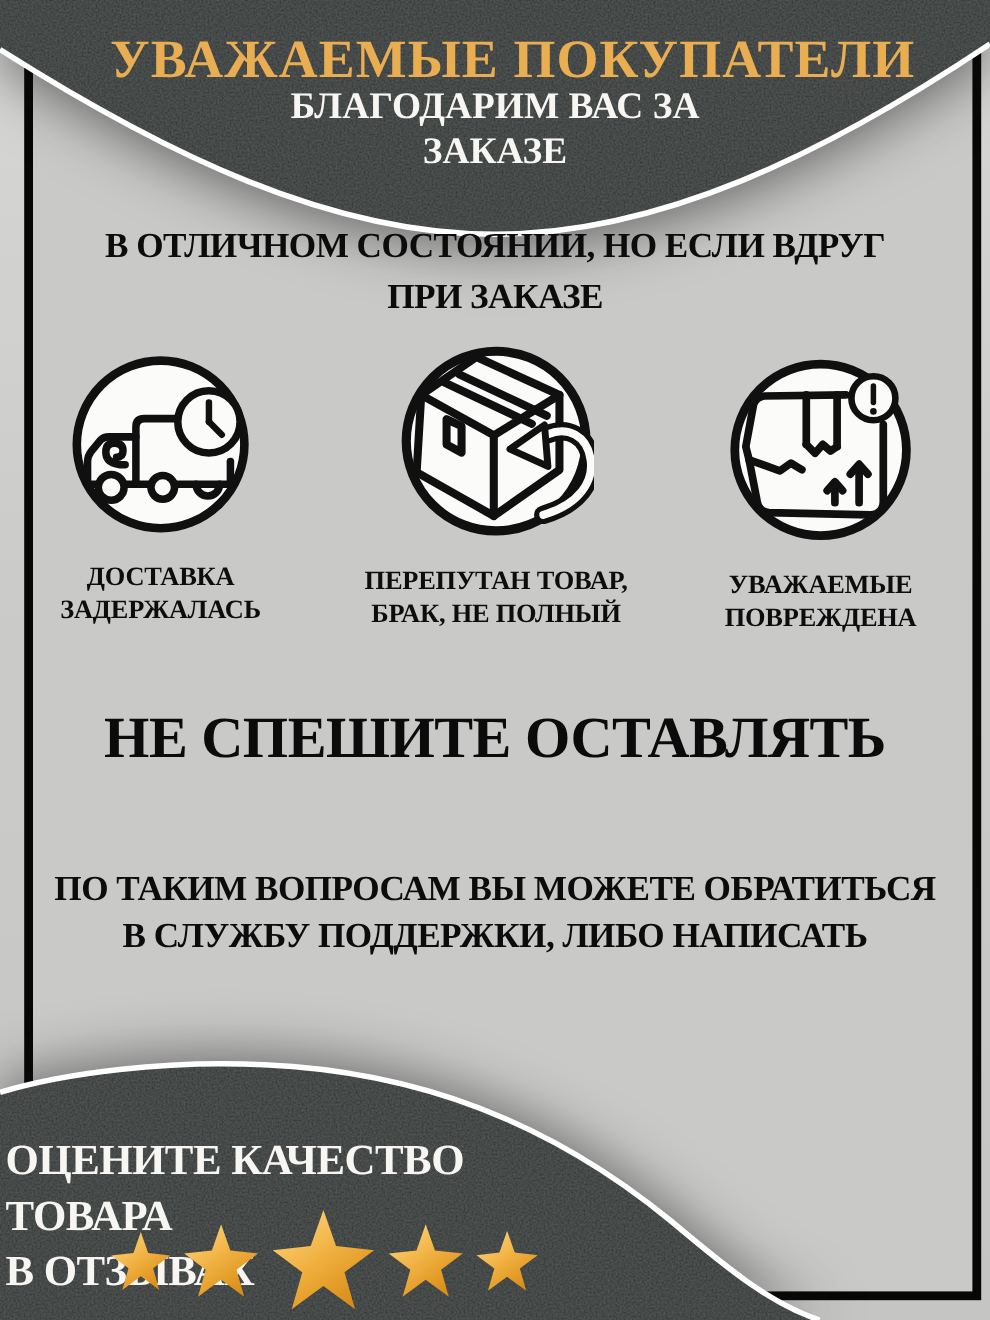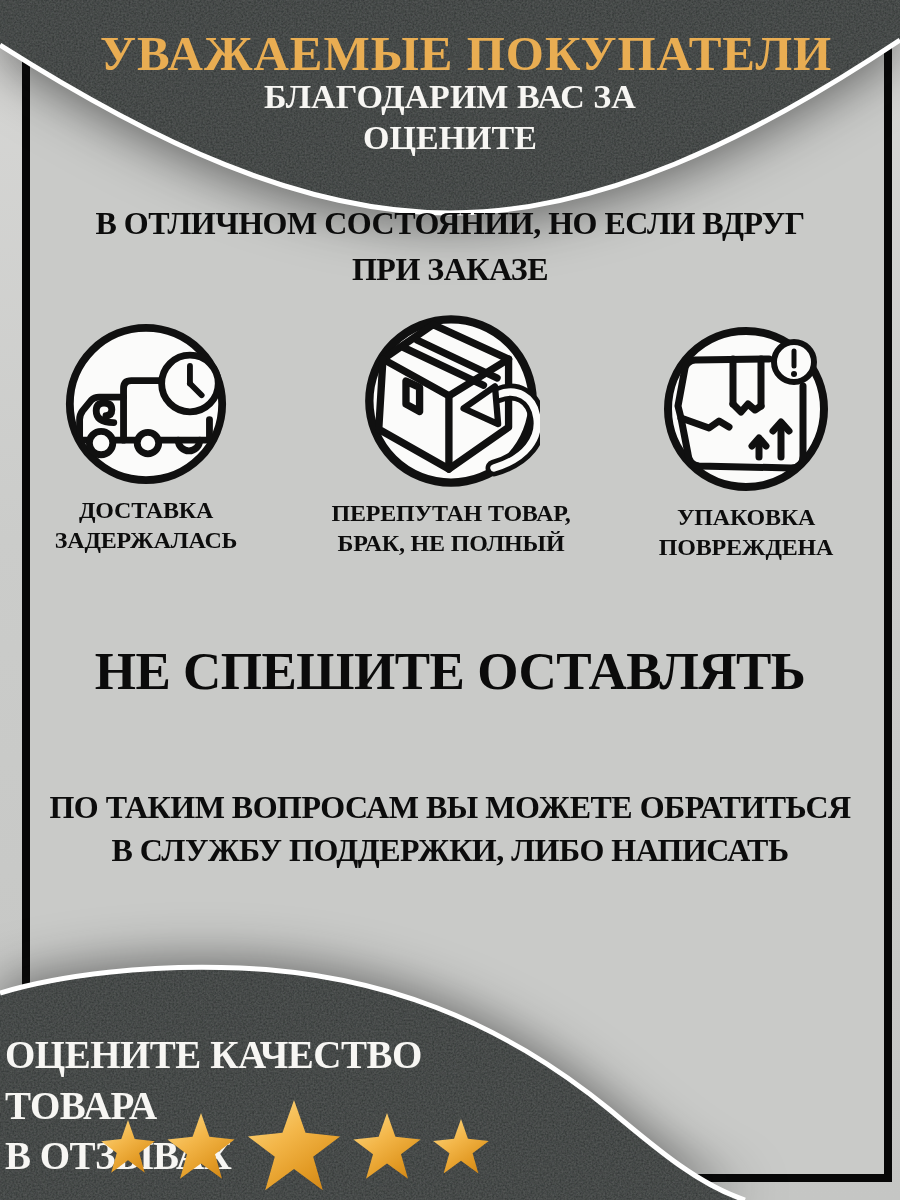--- a/index.html
+++ b/index.html
@@ -21,21 +21,21 @@
   .banner-sub{top:76px;font-size:34px;color:#f7f6f3;line-height:1.22;}
   .intro{top:200px;font-size:32px;color:#0c0c0c;line-height:1.45;letter-spacing:-0.5px;}
   .heading{top:642px;font-size:53px;color:#0b0b0b;line-height:1.13;letter-spacing:-0.5px;}
   .support{top:786px;font-size:32px;color:#0c0c0c;line-height:1.35;letter-spacing:-0.5px;}
   .line{display:block;}
 
   .issue{position:absolute;text-align:center;color:#0d0d0d;}
   .issue-1{left:34px;top:321px;width:224px;}
   .issue-2{left:324px;top:312px;width:254px;}
   .issue-3{left:630px;top:324px;width:232px;}
-  .issue-label{margin-top:9px;font-size:24px;line-height:1.24;letter-spacing:-0.2px;}
+  .issue-label{margin-top:24px;font-size:24px;line-height:1.24;letter-spacing:-0.2px;}
   .icon-svg{display:block;margin:0 auto;}
 
   .footer-title{position:absolute;left:5px;top:1030px;width:540px;text-align:left;
     font-size:39px;color:#f7f6f3;line-height:1.3;letter-spacing:-0.5px;}
   .stars{position:absolute;left:70px;top:1098px;width:450px;height:100px;
     display:flex;align-items:center;justify-content:center;gap:10px;}
   .star{
     background:linear-gradient(145deg,#fcd882 5%,#f3b649 40%,#e29a24 70%,#c87d12 100%);
     clip-path:polygon(50% 0%,62% 34%,98% 38%,70% 59%,80% 94%,50% 72%,20% 94%,30% 59%,2% 38%,38% 34%);
     filter:drop-shadow(2px 4px 3px rgba(0,0,0,.38));
@@ -67,21 +67,21 @@
   </svg>
 
   <svg class="shape-svg shape-bottom" width="900" height="1200" viewBox="0 0 900 1200">
     <path d="M0,993 C60,975 150,964 240,968 C380,974 500,1020 610,1110 C660,1152 700,1185 745,1200 L0,1200 Z" fill="#2b302f" filter="url(#grain)"></path>
     <path d="M0,993 C60,975 150,964 240,968 C380,974 500,1020 610,1110 C660,1152 700,1185 745,1200" fill="none" stroke="#ffffff" stroke-width="5"></path>
   </svg>
 
   <div class="txt banner-title">УВАЖАЕМЫЕ ПОКУПАТЕЛИ</div>
   <div class="txt banner-sub">
     <span class="line">БЛАГОДАРИМ ВАС ЗА</span>
-    <span class="line">ОЦЕНИТЕ</span>
+    <span class="line">ЗАКАЗЕ</span>
   </div>
 
   <div class="txt intro">
     <span class="line">В ОТЛИЧНОМ СОСТОЯНИИ, НО ЕСЛИ ВДРУГ</span>
     <span class="line">ПРИ ЗАКАЗЕ</span>
   </div>
 
   <div class="issue issue-1">
     <svg class="icon-svg" width="166" height="166" viewBox="0 0 170 170">
       <circle cx="85" cy="85" r="78" fill="#fbfbfa" stroke="#101010" stroke-width="8"></circle>
@@ -140,21 +140,21 @@
         <path d="M98,133 V116"></path>
           <path d="M91,122 L98,114 L105,122"></path>
         <path d="M120,133 V99"></path>
           <path d="M112,107 L120,98 L128,107"></path>
       </g>
       <circle cx="133" cy="38" r="20" fill="#fbfbfa" stroke="#101010" stroke-width="6"></circle>
       <path d="M133,27 V42" fill="none" stroke="#101010" stroke-width="5" stroke-linecap="round"></path>
       <circle cx="133" cy="50" r="3" fill="#101010"></circle>
     </svg>
     <div class="issue-label">
-      <span class="line">УПАКОВКА</span>
+      <span class="line">УВАЖАЕМЫЕ</span>
       <span class="line">ПОВРЕЖДЕНА</span>
     </div>
   </div>
 
   <div class="txt heading">
     <span class="line">НЕ СПЕШИТЕ ОСТАВЛЯТЬ</span>
   </div>
 
   <div class="txt support">
     <span class="line">ПО ТАКИМ ВОПРОСАМ ВЫ МОЖЕТЕ ОБРАТИТЬСЯ</span>

